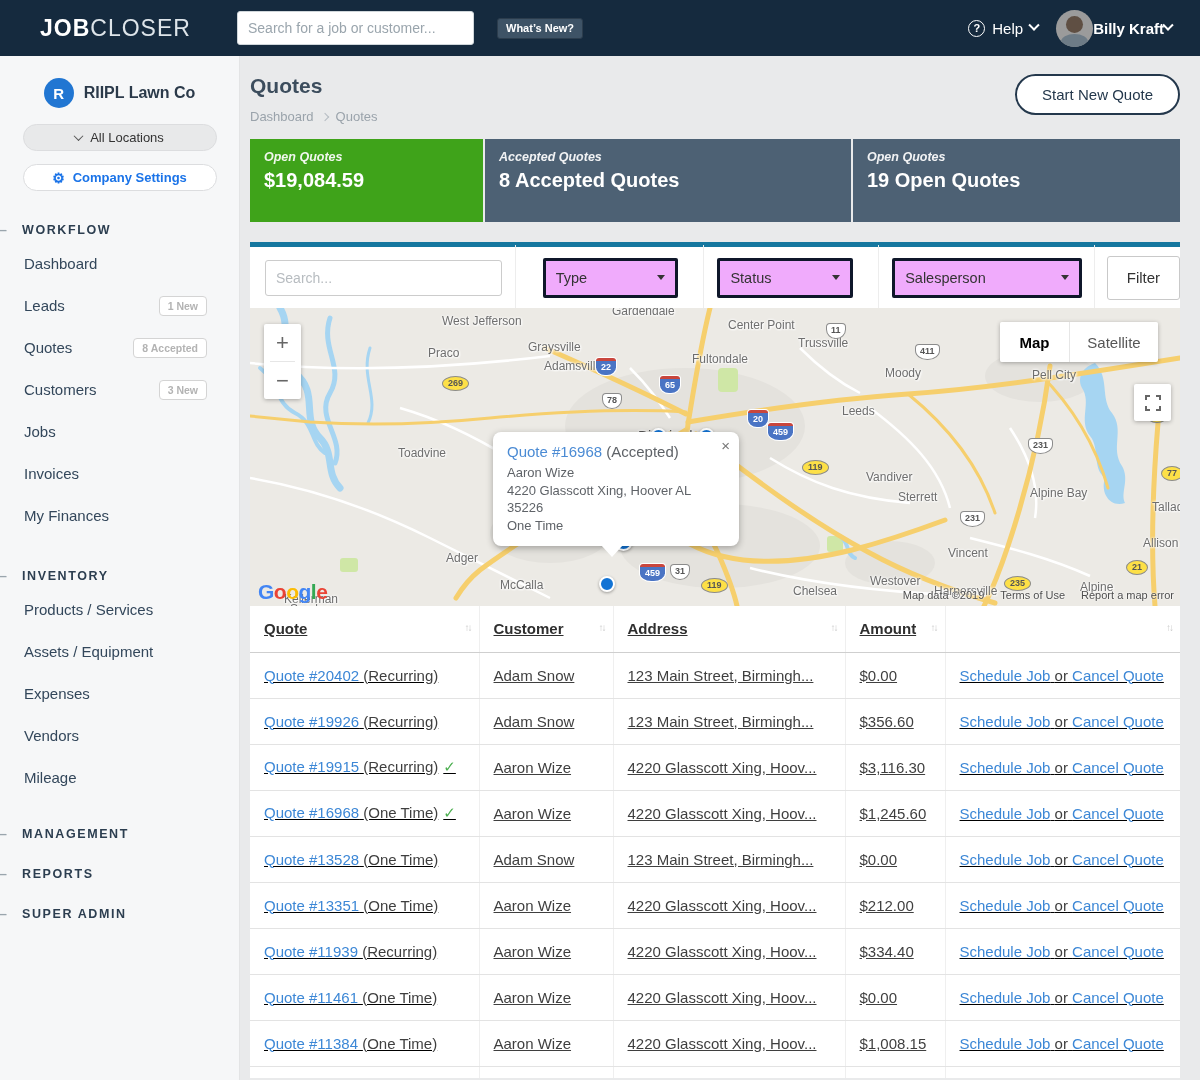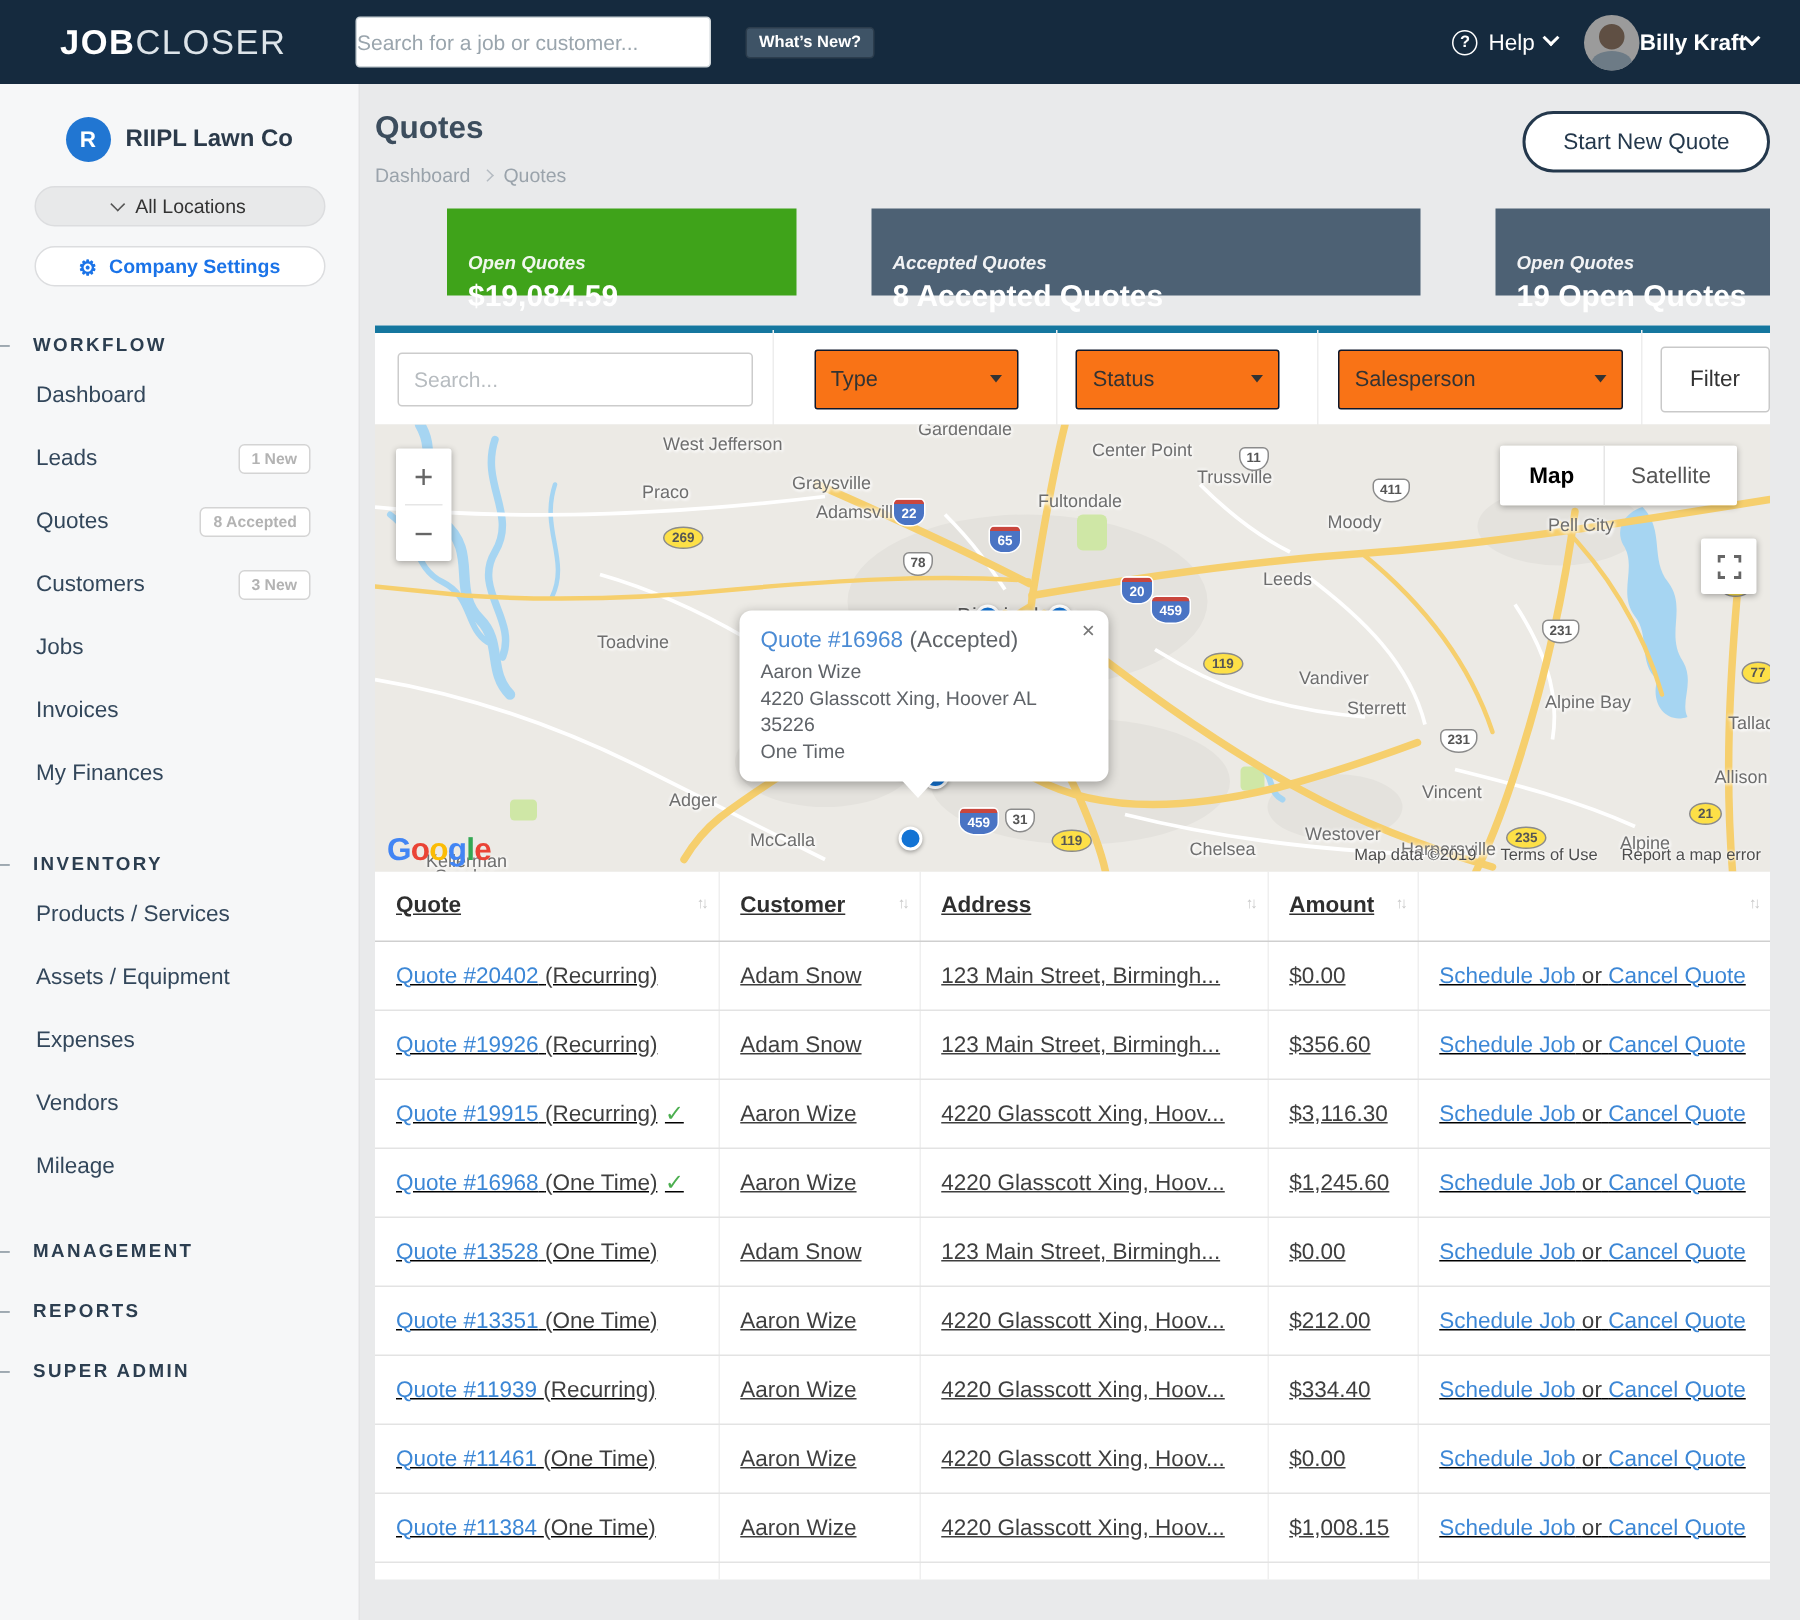--- a/index.html
+++ b/index.html
@@ -3,21 +3,21 @@
 <meta charset="utf-8">
 <style>
   * { margin:0; padding:0; box-sizing:border-box; }
   html,body { width:1200px; height:1080px; overflow:hidden; font-family:"Liberation Sans", sans-serif; background:#e9eaeb; }
 
   
   .navbar { position:absolute; left:0; top:0; width:1200px; height:56px; background:#152a3e; display:flex; align-items:center; z-index:50; }
   .logo { margin-left:40px; font-size:23px; color:#fff; letter-spacing:1px; }
   .logo b { font-weight:800; }
   .logo span.light { font-weight:300; color:#dde4e9; }
-  .nav-search { position:absolute; left:237px; top:11px; width:237px; height:34px; border:1px solid #cfd6da; border-radius:3px; padding:0 0; font-size:14px; color:#333; background:#fff; outline:none; font-family:"Liberation Sans",sans-serif; }
+  .nav-search { position:absolute; left:237px; top:11px; width:237px; height:34px; border:1px solid #cfd6da; border-radius:3px; padding:0 10px; font-size:14px; color:#333; background:#fff; outline:none; font-family:"Liberation Sans",sans-serif; }
   .nav-search::placeholder { color:#9aa5ad; }
   .whats-new { position:absolute; left:497px; top:18px; height:21px; background:#3e5366; border:1px solid #2c3d4d; border-radius:3px; color:#fff; font-size:11px; font-weight:700; padding:0 8px; line-height:19px; cursor:pointer; }
   .nav-right { position:absolute; right:28px; top:0; height:56px; display:flex; align-items:center; color:#fff; }
   .help-wrap { display:flex; align-items:center; gap:7px; cursor:pointer; margin-right:18px; }
   .help-icon { width:17px; height:17px; border:1.5px solid #fff; border-radius:50%; display:inline-flex; align-items:center; justify-content:center; font-size:11px; font-weight:700; }
   .help-icon::before { content:"?"; }
   .help-label { font-size:15px; }
   .chev { width:8px; height:8px; border-right:2px solid #fff; border-bottom:2px solid #fff; transform:rotate(45deg) translate(-2px,-2px); display:inline-block; }
   .avatar { width:37px; height:37px; border-radius:50%; background:#9b9b9b; position:relative; overflow:hidden; flex:0 0 auto; }
   .avatar::before { content:""; position:absolute; left:10px; top:6px; width:17px; height:17px; border-radius:50%; background:#5f4f43; }
@@ -42,32 +42,32 @@
 
   
   .main { position:absolute; left:240px; top:56px; width:960px; height:1024px; background:#e9eaeb; }
   .content { margin:0 20px 0 10px; position:relative; }
   .page-title { padding-top:18px; font-size:21px; font-weight:700; color:#3c4d5d; }
   .breadcrumb { margin-top:11px; font-size:13px; color:#9aa3ab; display:flex; gap:8px; align-items:center; }
   .crumb-sep { width:6px; height:6px; border-right:1.5px solid #b5bcc2; border-top:1.5px solid #b5bcc2; transform:rotate(45deg); display:inline-block; }
   .start-quote-btn { position:absolute; right:0; top:18px; height:41px; padding:0 25px; border-radius:21px; border:2px solid #24384c; background:#fff; color:#24384c; font-size:15px; font-weight:500; cursor:pointer; font-family:"Liberation Sans",sans-serif; }
 
   .cards { display:flex; gap:2px; margin-top:15px; }
-  .card { height:58px; padding:29px 14px; color:#fff;margin-left:48px; }
+  .card { height:83px; padding:11px 14px; color:#fff; }
   .card .c-label { font-size:12.5px; font-style:italic; font-weight:600; opacity:.92; }
   .card .c-value { font-size:20px; font-weight:700; margin-top:5px; }
   .card.green { flex:0 0 233px; background:#3fa31a; }
   .card.slate1 { flex:0 0 366px; background:#4d6174; }
   .card.slate2 { flex:1; background:#4d6174; }
 
   .filter-panel { margin-top:20px; background:#fff; border-top:5px solid #15779f; height:66px; display:flex; align-items:center; position:relative; }
   .f-search { margin-left:15px; width:245px; height:36px; border:1px solid #ccc; border-radius:3px; padding:0 10px; font-size:14px; color:#333; outline:none; font-family:"Liberation Sans",sans-serif; }
   .f-search::placeholder { color:#b7bcc0; }
   .f-div { width:1px; height:66px; background:#ededed; }
-  .f-sel { height:40px; border:1px solid #0f172a; border-radius:2px; background:#f97316; display:flex; align-items:center; justify-content:space-between; padding:0 10px; font-size:14.5px; color:#333; cursor:pointer; }
+  .f-sel { height:40px; border:3px solid #0f172a; border-radius:2px; background:#f0abfc; display:flex; align-items:center; justify-content:space-between; padding:0 10px; font-size:14.5px; color:#333; cursor:pointer; }
   .f-sel .tri { width:0; height:0; border-left:4px solid transparent; border-right:4px solid transparent; border-top:5px solid #333; }
   .sel-type { width:140px; margin-left:27px; }
   .sel-status { width:140px; margin-left:25px; }
   .sel-sales { width:196px; margin-left:25px; }
   .m-l-type { margin-left:13px; } .m-l-status { margin-left:25px; } .m-l-filter { margin-left:12px; }
   .f-btn { margin-left:12px; width:76px; height:44px; border:1px solid #c9c9c9; border-radius:3px; background:#fff; font-size:15px; color:#333; cursor:pointer; font-family:"Liberation Sans",sans-serif; }
 
   
   .map { position:relative; width:930px; height:298px; overflow:hidden; background:#eceae5; }
   .map svg.bg { position:absolute; left:0; top:0; }

